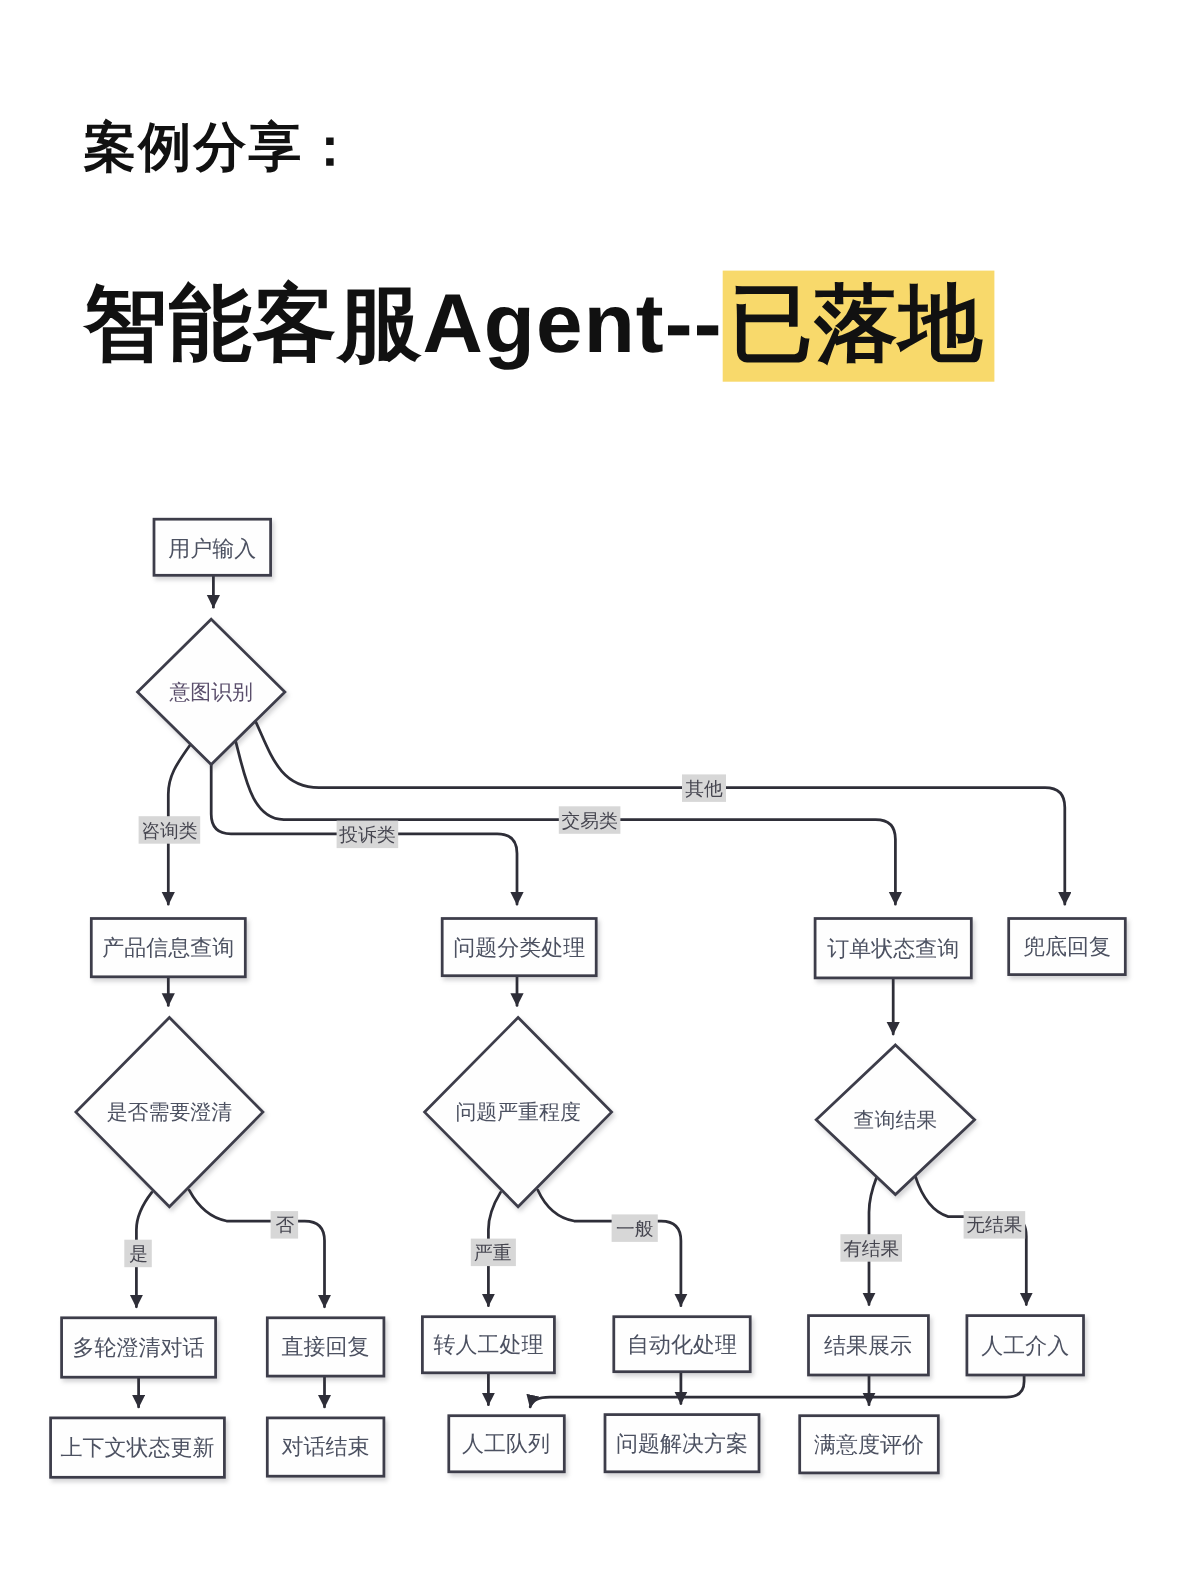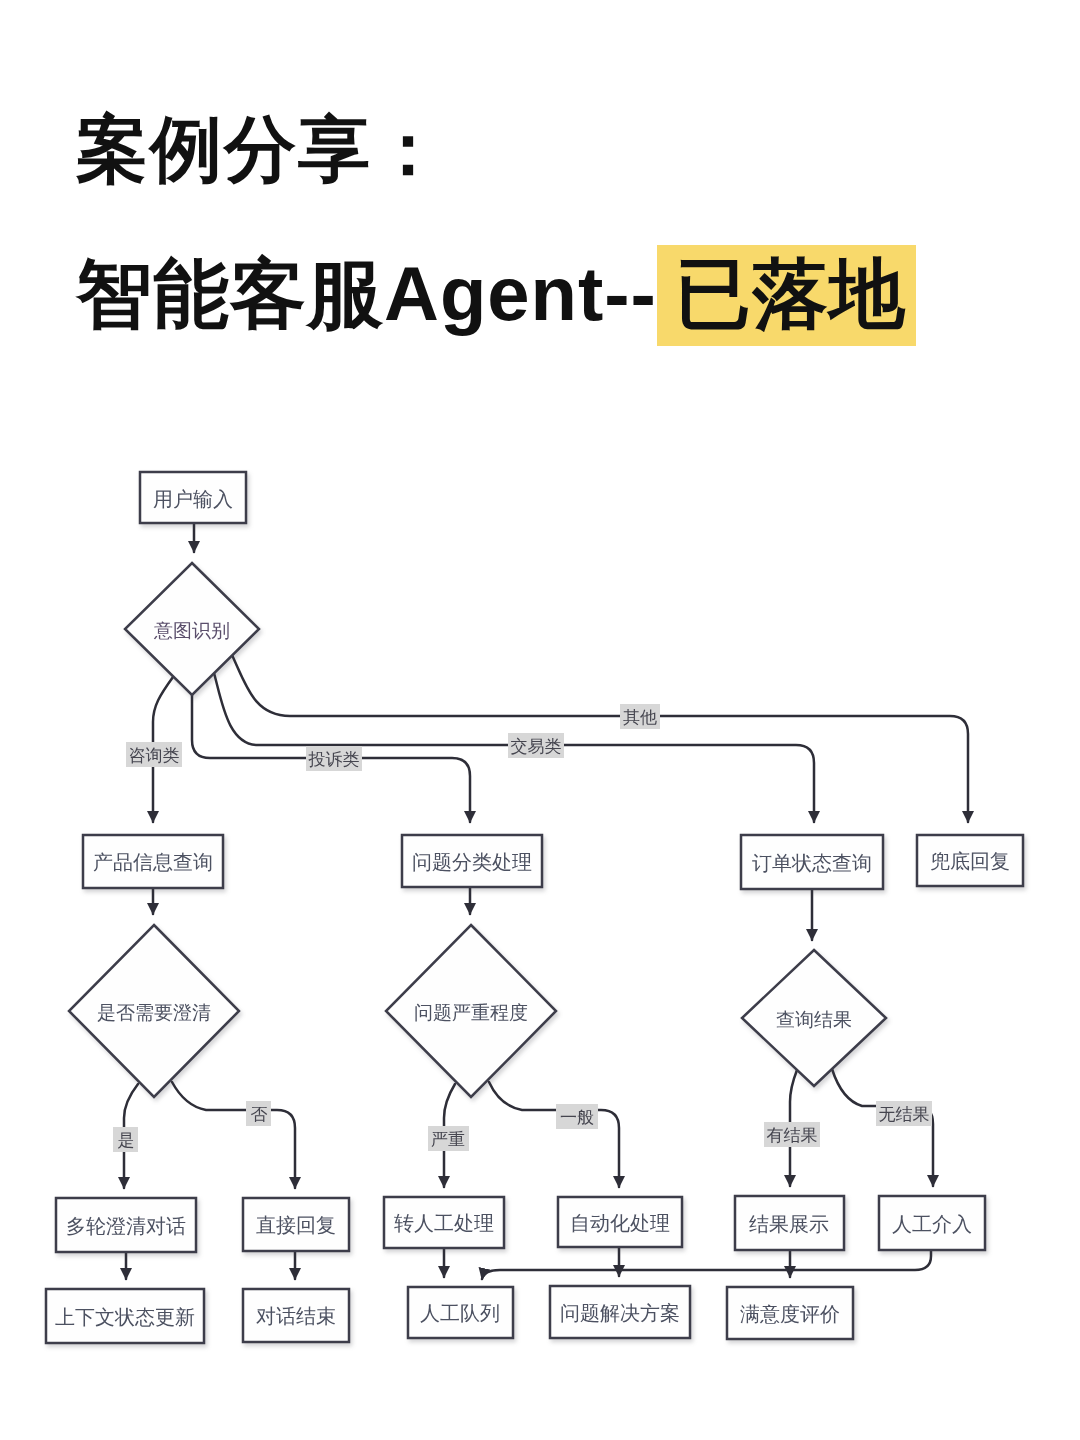--- a/index.html
+++ b/index.html
@@ -2,29 +2,29 @@
 <html><head>
 <meta charset="utf-8">
 <style>
   html,body{margin:0;padding:0;}
   body{
     width:1080px;height:1440px;position:relative;background:#ffffff;overflow:hidden;
     font-family:"Liberation Sans","DejaVu Sans",sans-serif;
   }
   .title-line1{
     position:absolute;left:76px;top:102px;
-    font-size:72px;font-weight:700;color:#111111;letter-spacing:2px;white-space:nowrap;
+    font-size:48px;font-weight:700;color:#111111;letter-spacing:2px;white-space:nowrap;
   }
   .title-line2{
     position:absolute;left:76px;top:244px;
     font-size:76px;font-weight:700;color:#111111;white-space:nowrap;letter-spacing:1px;
   }
   .hl{
     background:#f8d96b;
-    padding:6px 10px 10px 18px;
+    padding:6px 10px 10px 6px;
   }
   svg{position:absolute;left:0;top:0;}
   .node-shape{
     fill:#fefefe;stroke:#3d3d4a;stroke-width:2.5px;
     filter:drop-shadow(2px 3px 2px rgba(60,60,70,0.22));
   }
   .node-label{
     fill:#4c5161;font-size:20px;font-family:"Liberation Sans","DejaVu Sans",sans-serif;
     text-anchor:middle;dominant-baseline:central;
   }

